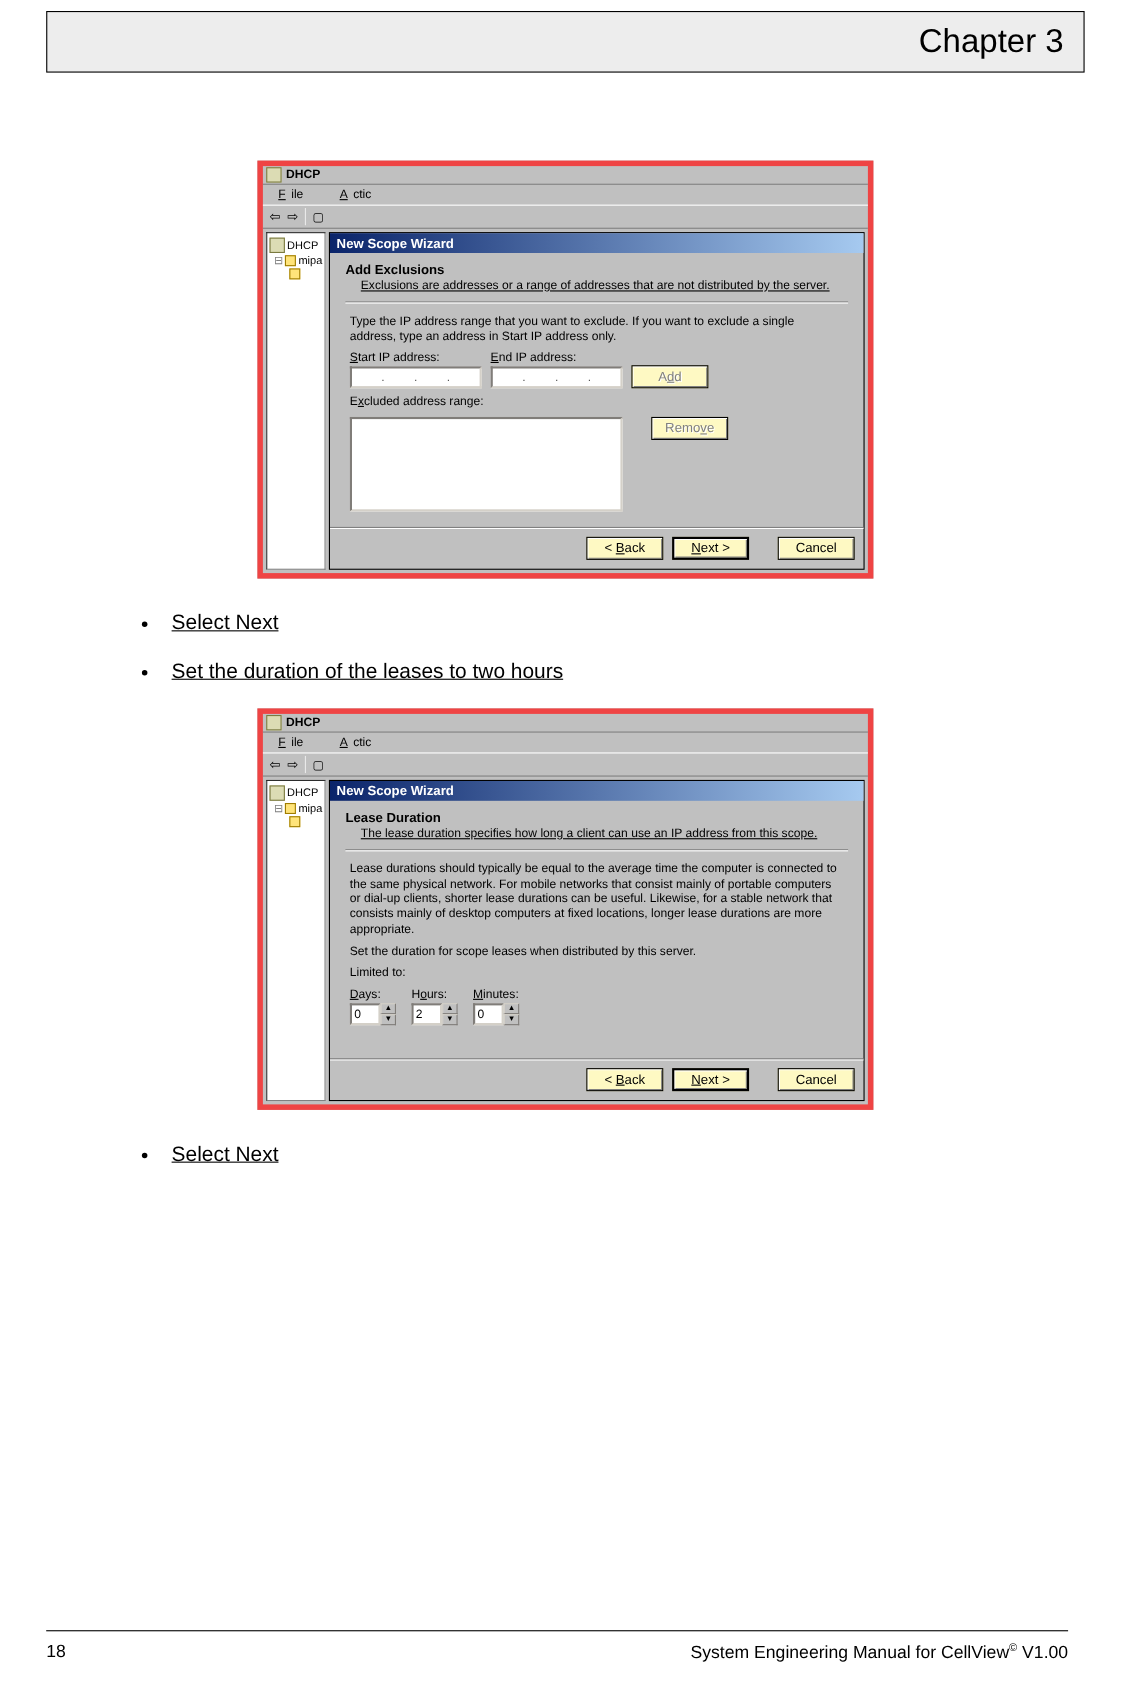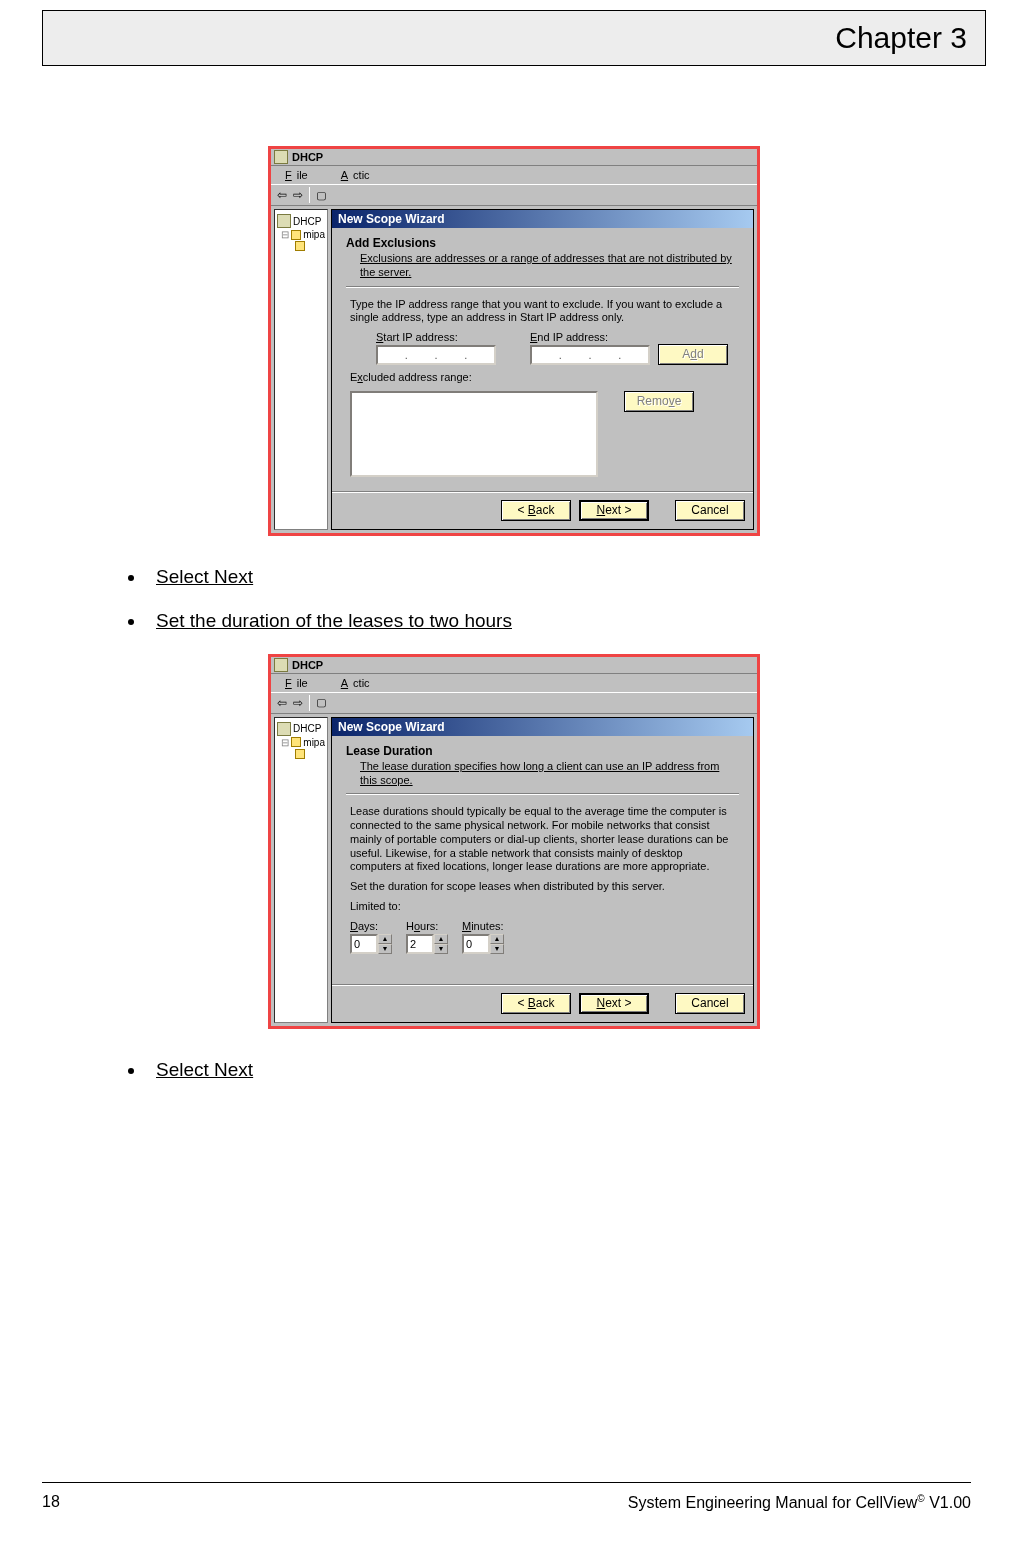--- a/index.html
+++ b/index.html
@@ -35,23 +35,23 @@
   }
   .bullets li {
     font-size: 19px;
     margin: 22px 0 22px 24px;
     padding-left: 10px;
     text-decoration: underline;
   }
 
   
   .screenshot {
-    width: 492px;
+    width: 560px;
     margin: 0 auto 10px auto;
-    border: 3px solid #ef4444;
+    border: 5px solid #ef4444;
     background: #c0c0c0;
     font-family: Tahoma, sans-serif;
     font-size: 11px;
     color: #000;
   }
   .appbar {
     display: flex;
     align-items: center;
     gap: 4px;
     padding: 1px 3px;
@@ -112,21 +112,21 @@
     font-size: 12px;
   }
   .dlg-body { padding: 8px 14px 0 14px; }
   .section-title { font-weight: bold; font-size: 12px; margin-bottom:2px; }
   .section-desc { margin-left: 14px; font-size:11px; line-height:1.25;text-decoration:underline; }
   .dlg-hr { border:0; border-top:1px solid #808080; border-bottom:1px solid #fff; margin:6px 0 10px 0; }
 
   .main-text { font-size:11px; margin:6px 4px; line-height:1.25; }
 
   .ip-row { display:flex; align-items:flex-end; gap:8px; margin:4px; }
-  .field-col { display:flex; flex-direction:column;margin-left:26px; }
+  .field-col { display:flex; flex-direction:column; }
   .field-col label { font-size:11px; margin-bottom:2px; }
   .ip-input {
     width: 120px; height:20px;
     background:#fff; border:2px inset #d4d0c8;
     display:flex; align-items:center; justify-content:space-evenly;
     font-size:11px; color:#555;
   }
   .btn {
     width: 70px; height:21px;
     border:1px solid #000;

